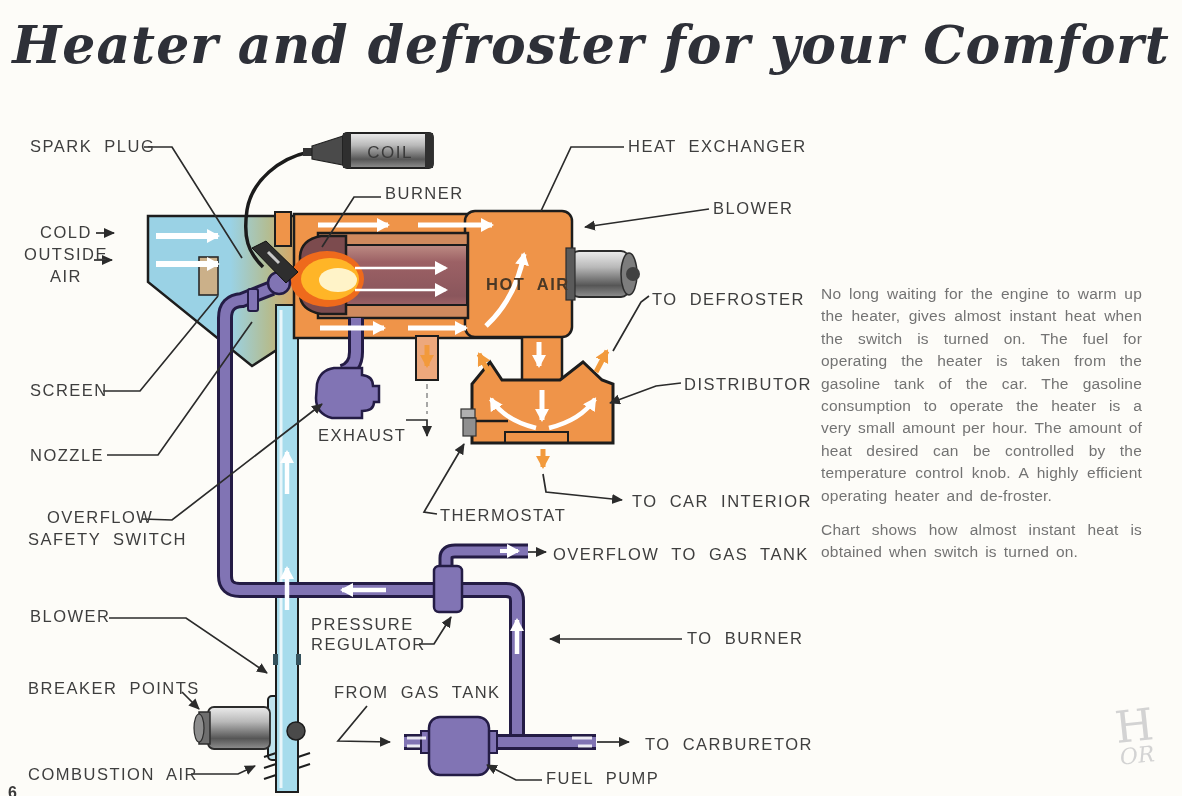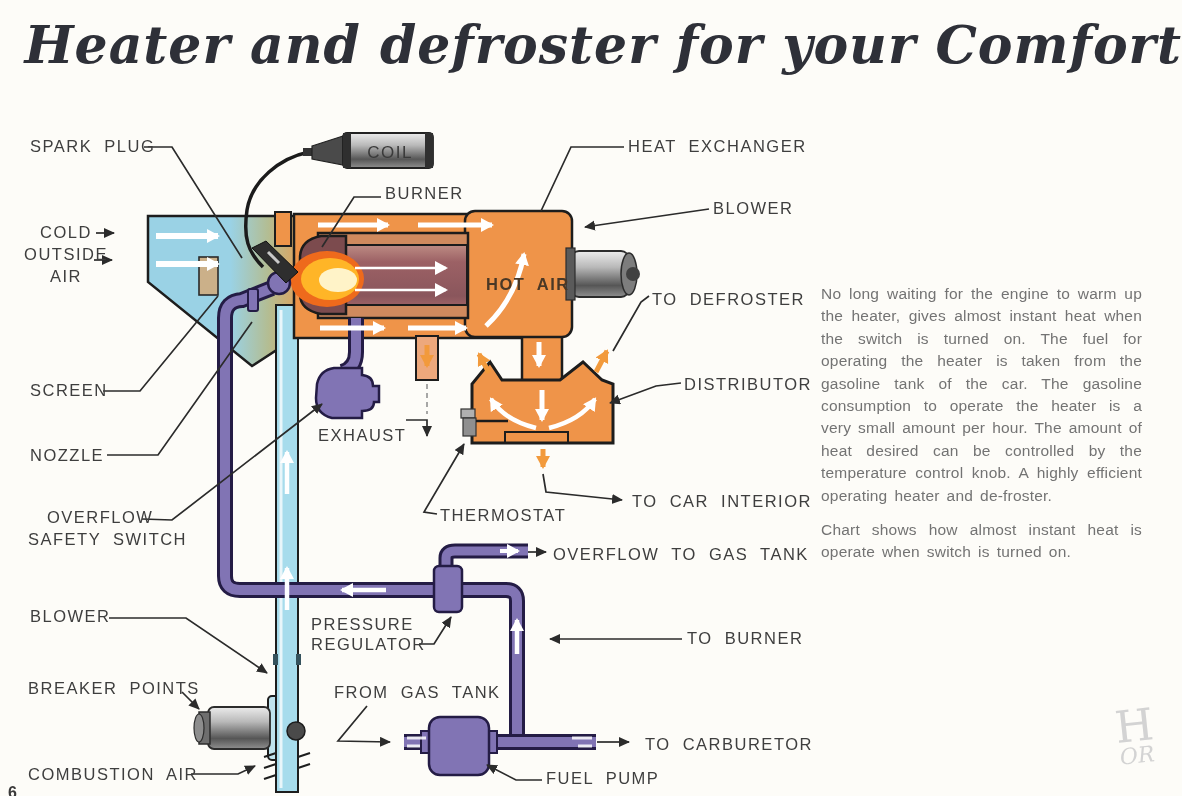--- a/index.html
+++ b/index.html
@@ -1,21 +1,21 @@
 <!DOCTYPE html>
 <html><head>
 <meta charset="utf-8">
 <style>
   html,body{margin:0;padding:0;}
   body{
     width:1182px;height:796px;position:relative;overflow:hidden;
     background:#fdfcf8;font-family:"Liberation Sans",sans-serif;
   }
   .title{
-    position:absolute;top:14px;left:0;width:1182px;text-align:right;
+    position:absolute;top:14px;left:0;width:1182px;text-align:center;
     font-family:"DejaVu Serif",serif;font-style:italic;font-weight:bold;
     font-size:52px;color:#2e3038;letter-spacing:1px;white-space:nowrap;
   }
   .copy{
     position:absolute;left:821px;top:283px;width:321px;
     font-size:15.5px;line-height:22.4px;color:#737373;
     text-align:justify;letter-spacing:0.2px;word-spacing:2.5px;
   }
   .copy p{margin:0 0 12px 0;}
   svg{position:absolute;top:0;left:0;}
@@ -252,21 +252,21 @@
     <text x="28" y="694">BREAKER POINTS</text>
     <text x="334" y="698">FROM GAS TANK</text>
     <text x="645" y="750">TO CARBURETOR</text>
     <text x="28" y="780">COMBUSTION AIR</text>
     <text x="546" y="784">FUEL PUMP</text>
   </g>
 </svg>
 
 <div class="copy">
   <p>No long waiting for the engine to warm up the heater, gives almost instant heat when the switch is turned on. The fuel for operating the heater is taken from the gasoline tank of the car. The gasoline consumption to operate the heater is a very small amount per hour. The amount of heat desired can be controlled by the temperature control knob. A highly efficient operating heater and de-froster.</p>
-  <p>Chart shows how almost instant heat is operate when switch is turned on.</p>
+  <p>Chart shows how almost instant heat is obtained when switch is turned on.</p>
 </div>
 
 <div class="pgnum">6</div>
 
 <div class="marks">
   <div class="m1">H</div>
   <div class="m2">OR</div>
 </div>
 
 </body></html>

